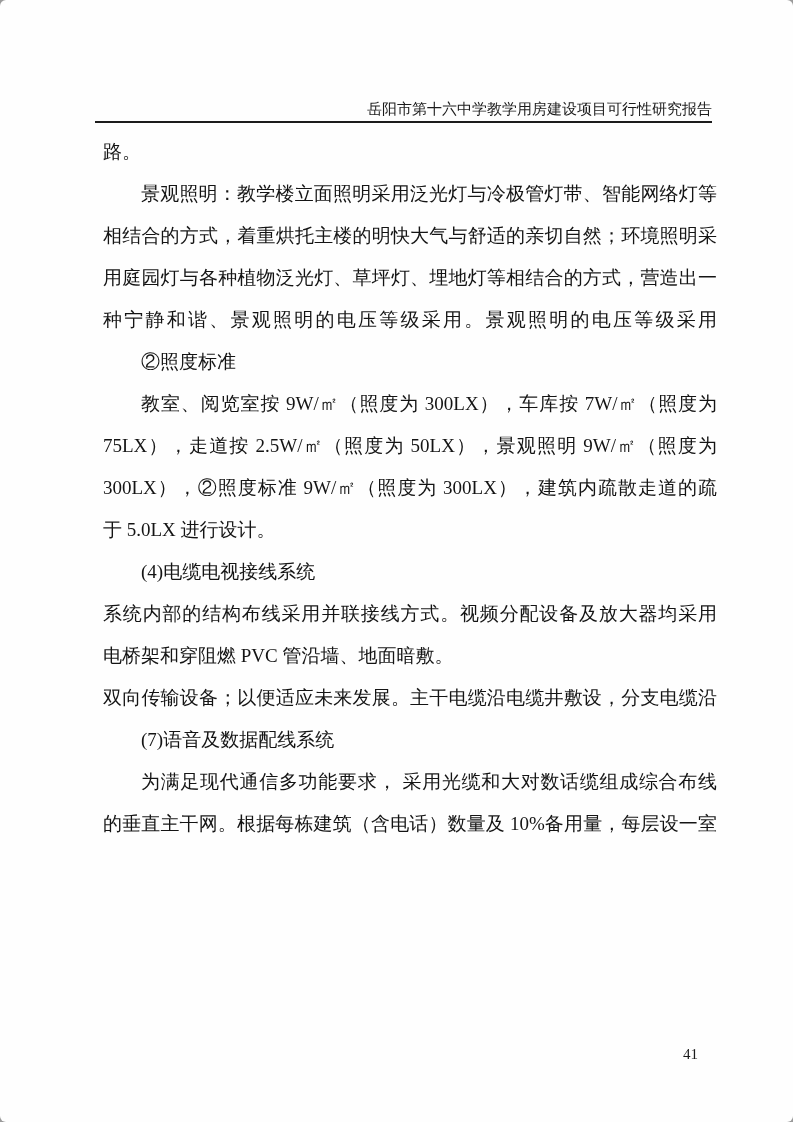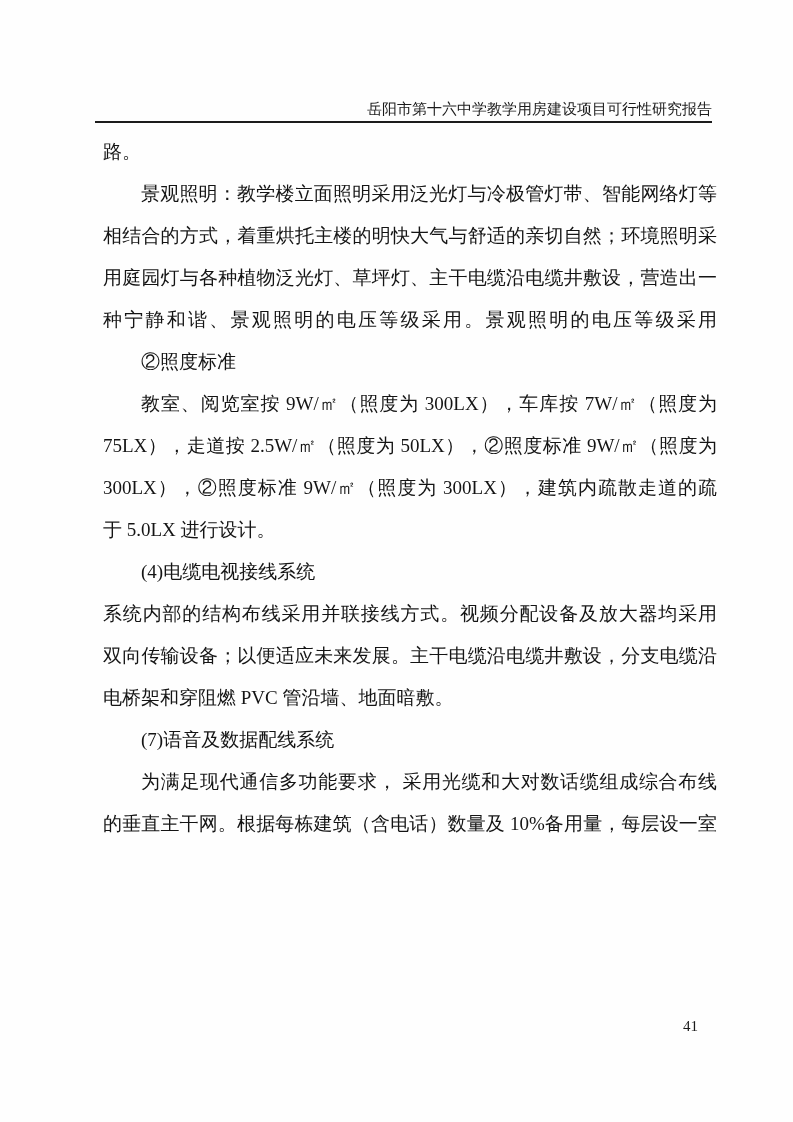--- a/index.html
+++ b/index.html
@@ -5,20 +5,21 @@
   html, body { margin: 0; padding: 0; background: #9a9a9a; }
   .page {
     position: relative;
     width: 793px;
     height: 1122px;
     margin: 0 auto;
     background: #fefefe;
     font-family: "Liberation Serif", "DejaVu Serif", serif;
     color: #141414;
     overflow: hidden;
+    border-radius: 6px;
   }
   .header {
     position: absolute;
     left: 95px;
     top: 99px;
     width: 617px;
     text-align: right;
     font-size: 15px;
     line-height: 20px;
     letter-spacing: 0px;
@@ -41,49 +42,49 @@
     overflow: visible;
   }
   .line.justify {
     text-align: justify;
     text-align-last: justify;
     text-justify: inter-character;
   }
   .line.indent { padding-left: 38px; }
   .page-number {
     position: absolute;
-    top: 1016px;
+    top: 1044px;
     right: 95px;
     font-size: 15px;
     line-height: 20px;
     color: #1a1a1a;
   }
 </style>
 </head>
 <body>
 
 <div class="page">
 
   <div class="header">岳阳市第十六中学教学用房建设项目可行性研究报告</div>
 
   <div class="content">
     <div class="line">路。</div>
     <div class="line indent justify">景观照明：教学楼立面照明采用泛光灯与冷极管灯带、智能网络灯等</div>
     <div class="line justify">相结合的方式，着重烘托主楼的明快大气与舒适的亲切自然；环境照明采</div>
-    <div class="line justify">用庭园灯与各种植物泛光灯、草坪灯、主干电缆沿电缆井敷设，营造出一</div>
+    <div class="line justify">用庭园灯与各种植物泛光灯、草坪灯、埋地灯等相结合的方式，营造出一</div>
     <div class="line justify">种宁静和谐、景观照明的电压等级采用。景观照明的电压等级采用</div>
     <div class="line indent">②照度标准</div>
     <div class="line indent justify">教室、阅览室按 9W/㎡（照度为 300LX），车库按 7W/㎡（照度为</div>
-    <div class="line justify">75LX），走道按 2.5W/㎡（照度为 50LX），②照度标准 9W/㎡（照度为</div>
+    <div class="line justify">75LX），走道按 2.5W/㎡（照度为 50LX），景观照明 9W/㎡（照度为</div>
     <div class="line justify">300LX），②照度标准 9W/㎡（照度为 300LX），建筑内疏散走道的疏</div>
     <div class="line">于 5.0LX 进行设计。</div>
     <div class="line indent">(4)电缆电视接线系统</div>
     <div class="line justify">系统内部的结构布线采用并联接线方式。视频分配设备及放大器均采用</div>
+    <div class="line">电桥架和穿阻燃 PVC 管沿墙、地面暗敷。</div>
     <div class="line justify">双向传输设备；以便适应未来发展。主干电缆沿电缆井敷设，分支电缆沿</div>
-    <div class="line">电桥架和穿阻燃 PVC 管沿墙、地面暗敷。</div>
     <div class="line indent">(7)语音及数据配线系统</div>
     <div class="line indent justify">为满足现代通信多功能要求， 采用光缆和大对数话缆组成综合布线</div>
     <div class="line justify">的垂直主干网。根据每栋建筑（含电话）数量及 10%备用量，每层设一室</div>
   </div>
 
   <div class="page-number">41</div>
 
 </div>
 
 </body></html>

